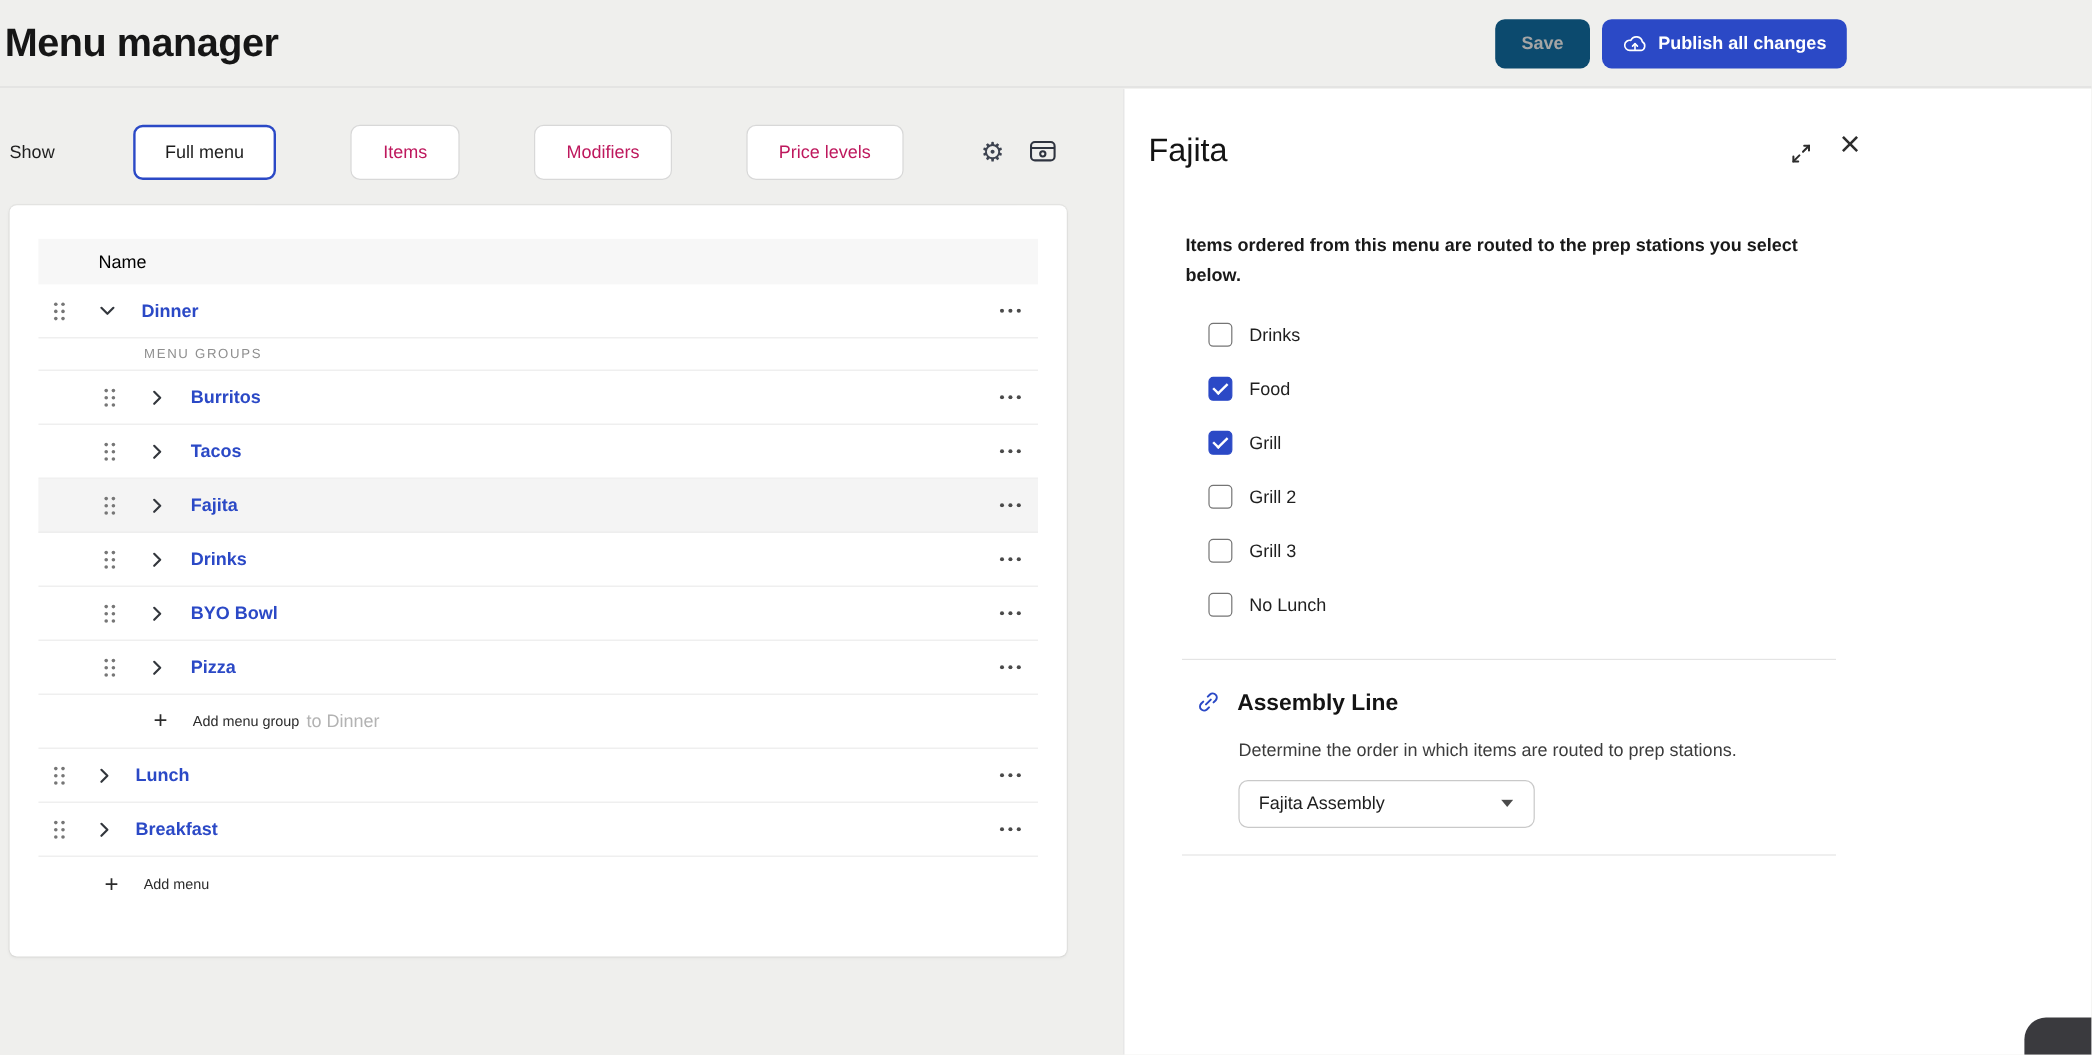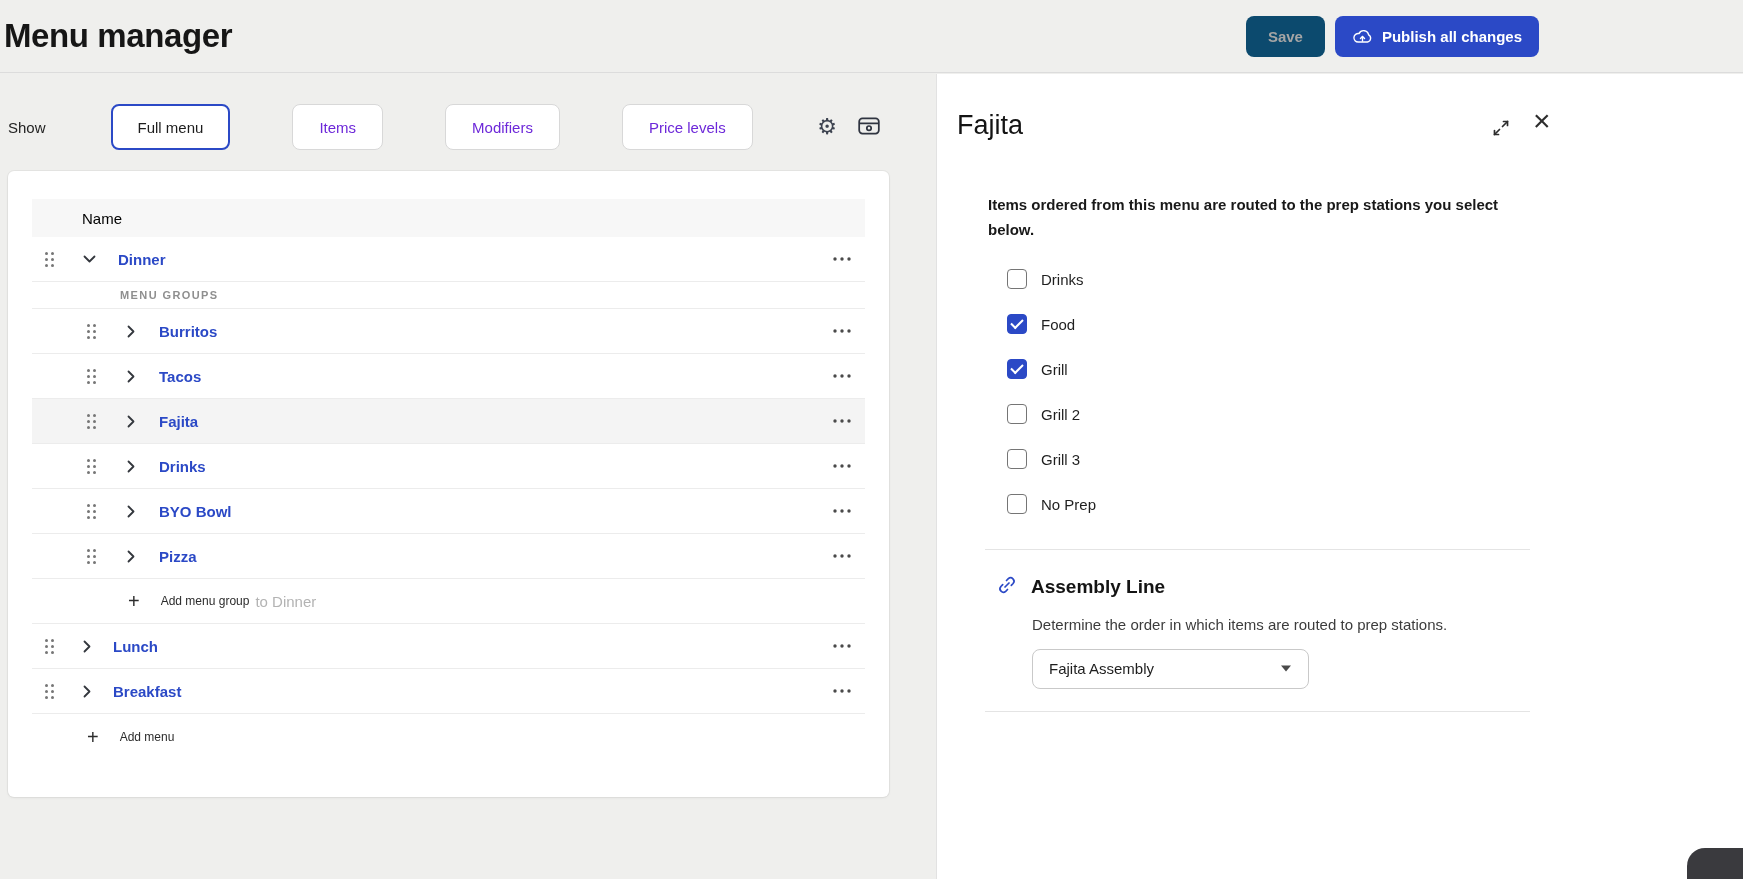--- a/index.html
+++ b/index.html
@@ -26,21 +26,21 @@
   .btn.publish { background:var(--accent); color:#fff; padding:0 17px; gap:9px; }
   .btn.publish svg { display:block; }
 
   
   .left { position:absolute; left:0; top:74px; width:936px; height:805px; }
   .toolbar { display:flex; align-items:center; margin:30px 0 0 8px;gap:48px; }
   .show-label { font-size:15px; color:#1f1f1f; margin-right:17px; }
   .filter {
     height:46px; padding:0 26px; margin-right:14px;
     background:#fff; border:1px solid #d8d8d8; border-radius:8px;
-    font-size:15px; color:#6d28d9;
+    font-size:15px; color:#be185d;
   }
   .filter.active { border:2px solid var(--accent); color:#1d1d1d; padding:0 25px; }
   .toolbar-icons { margin-left:auto; margin-right:55px; display:flex; align-items:center; gap:20px; }
   .icon-btn { background:none; border:none; padding:0; display:flex; align-items:center; }
   .gear { font-size:22px; color:#3d4350; line-height:1; }
 
   .card {
     margin:21px 0 0 8px; width:881px; height:626px;
     background:#fff; border-radius:6px;
     box-shadow:0 0 0 1px rgba(0,0,0,0.04), 0 1px 3px rgba(0,0,0,0.06);
@@ -58,21 +58,21 @@
   .blue.label { color:var(--accent); font-weight:700; font-size:15px; }
   .dots { margin-left:auto; margin-right:10px; display:flex; padding:6px 4px; background:none; border:none; }
   .menu-row .drag { margin-left:12px; }
   .menu-row .chev { margin-left:28px; }
   .menu-row .label { margin-left:22px; }
   .group-row .drag { margin-left:54px; }
   .group-row .chev { margin-left:30px; }
   .group-row .label { margin-left:24px; }
   .group-label-row {
     height:27px; display:flex; align-items:center; padding-left:88px;
-    font-size:11px; font-weight:700; letter-spacing:1.4px; color:#8f8f8f;
+    font-size:11px; font-weight:400; letter-spacing:1.4px; color:#8f8f8f;
     border-bottom:1px solid #ececec;
   }
   .plus { font-size:20px; color:#2c2c2c; font-weight:400; line-height:1; }
   .add-group-row .plus { margin-left:96px; }
   .add-group-row .add-text { margin-left:21px; }
   .add-menu-row .plus { margin-left:55px; }
   .add-menu-row .add-text { margin-left:21px; }
   .add-text { font-size:12px; color:#2c2c2c; font-weight:500; }
   .add-suffix { font-size:15px; color:#b3b3b3; margin-left:6px; }
 
@@ -100,21 +100,21 @@
   .checkbox.checked::after {
     content:""; position:absolute; left:3px; top:4px; width:10px; height:5px;
     border-left:2.4px solid #fff; border-bottom:2.4px solid #fff;
     transform:rotate(-45deg);
   }
   .check-label { font-size:15px; color:#1f1f1f; }
   .divider { border:none; border-top:1px solid #e4e4e4; margin:22px 0 0 2px; width:545px; }
   .assembly { margin-top:24px; }
   .assembly-desc { margin:16px 0 0 49px; font-size:15px; color:#3c3c3c; }
   .dropdown {
-    margin:16px 0 0 49px; width:277px; height:40px;
+    margin:16px 0 0 49px; width:247px; height:40px;
     border:1px solid #c9c9c9; border-radius:8px; background:#fff;
     display:flex; align-items:center; padding:0 16px; gap:8px;
   }
   .dropdown-value { font-size:15px; color:#1e1e1e; }
   .caret { margin-left:auto; display:flex; }
 
   .corner-widget {
     position:absolute; right:0; bottom:0; width:56px; height:31px;
     background:#3a3a3e; border-top-left-radius:18px;
   }
@@ -454,21 +454,21 @@
       <div class="check-item">
         <span class="checkbox"></span>
         <span class="check-label">Grill 2</span>
       </div>
       <div class="check-item">
         <span class="checkbox"></span>
         <span class="check-label">Grill 3</span>
       </div>
       <div class="check-item">
         <span class="checkbox"></span>
-        <span class="check-label">No Prep</span>
+        <span class="check-label">No Lunch</span>
       </div>
     </div>
 
     <hr class="divider">
 
     <div class="assembly">
       <div class="section-heading">
         <span>
           <svg width="22" height="22" viewBox="0 0 22 22" fill="none" stroke="#2b49c6" stroke-width="1.7" stroke-linecap="round">
             <path d="M9 13l4-4"></path>

